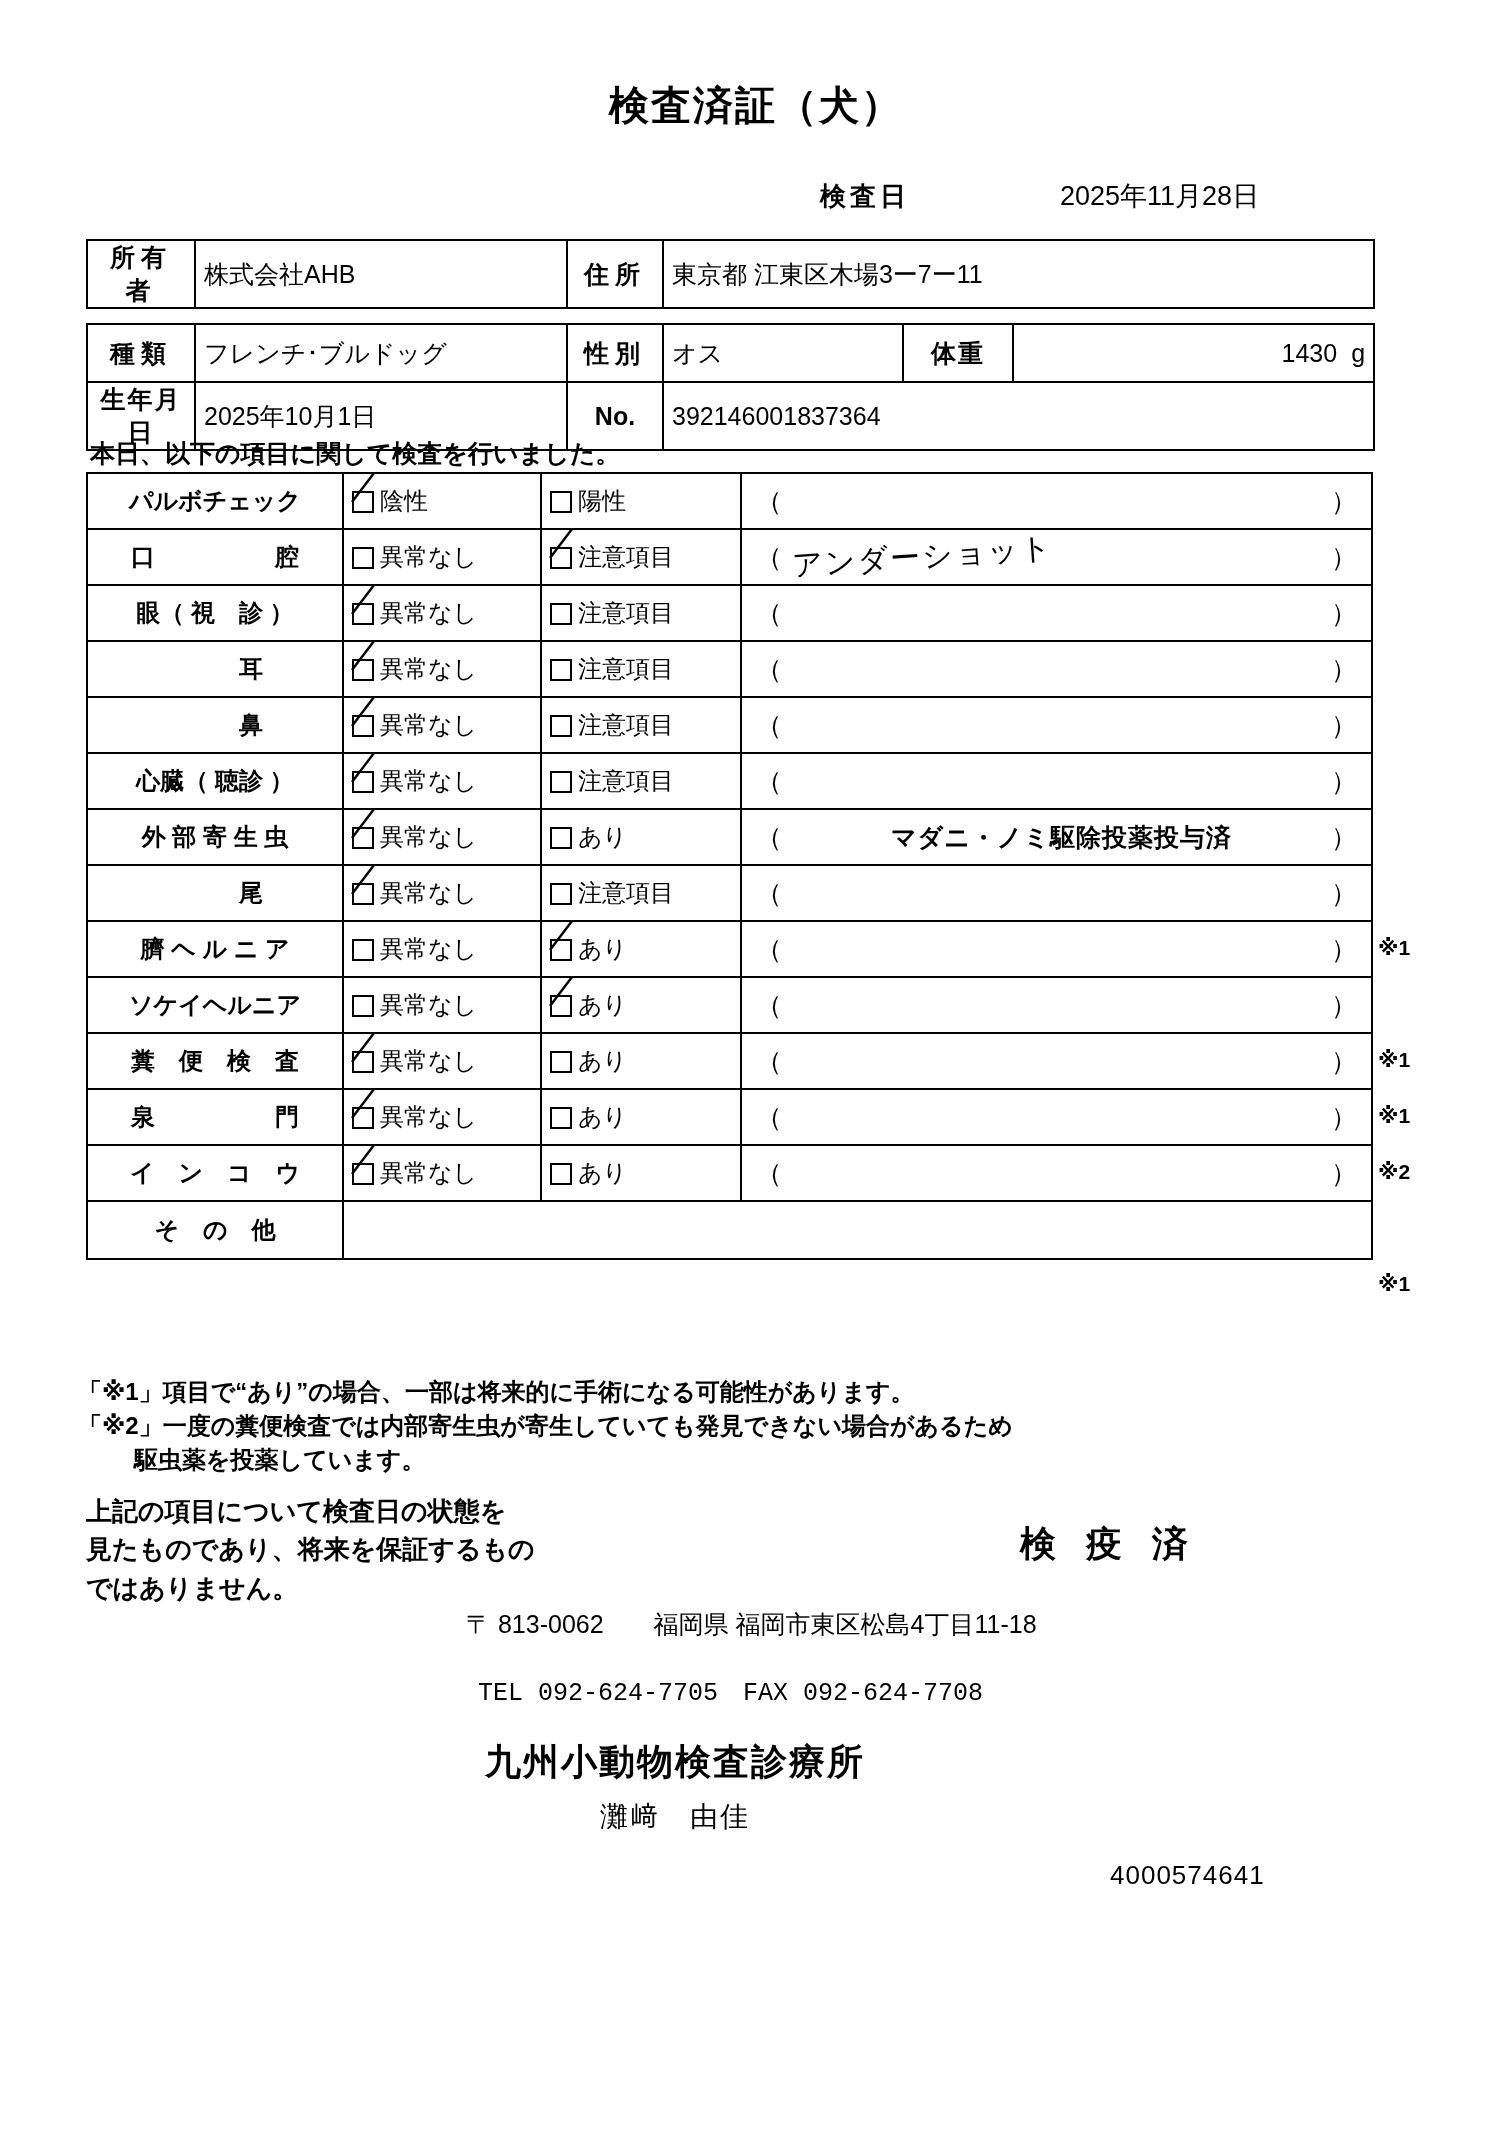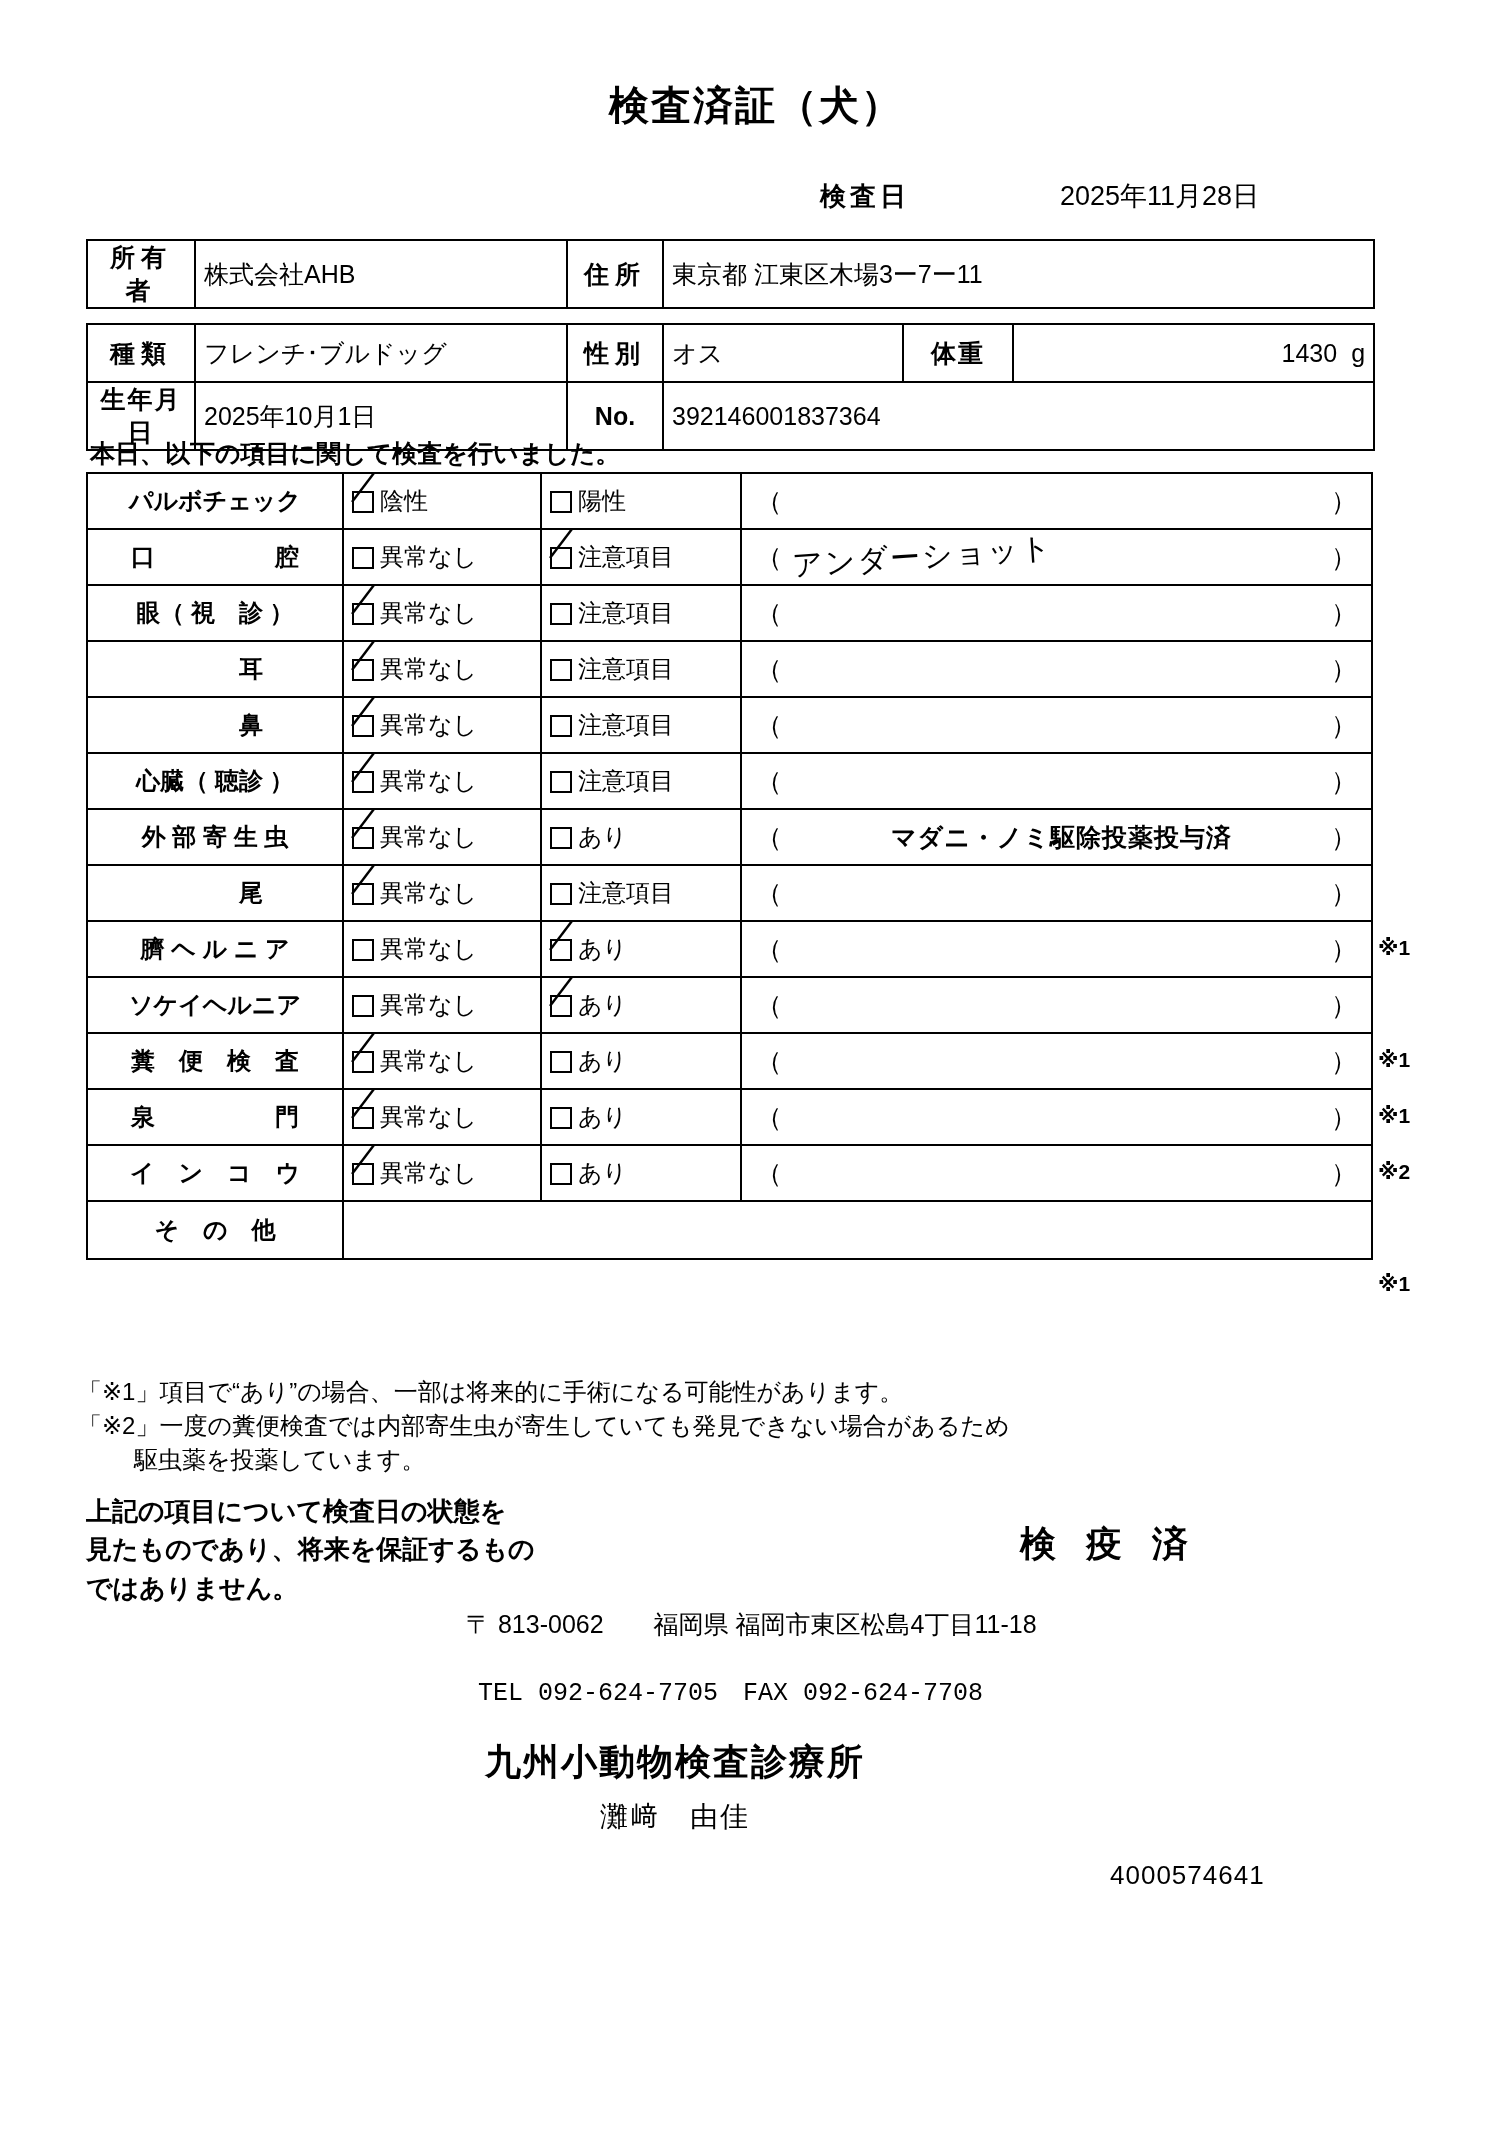--- a/index.html
+++ b/index.html
@@ -169,21 +169,21 @@
     white-space: nowrap;
   }
 
   
   .footnotes {
     position: absolute;
     left: 78px;
     top: 1375px;
     width: 1300px;
     font-size: 24px;
-    font-weight: normal;
+    font-weight: bold;
     line-height: 1.42;
   }
   .footnotes .indent { padding-left: 56px; display:block; }
 
   
   .disclaimer {
     position: absolute;
     left: 86px;
     top: 1492px;
     font-size: 26px;

